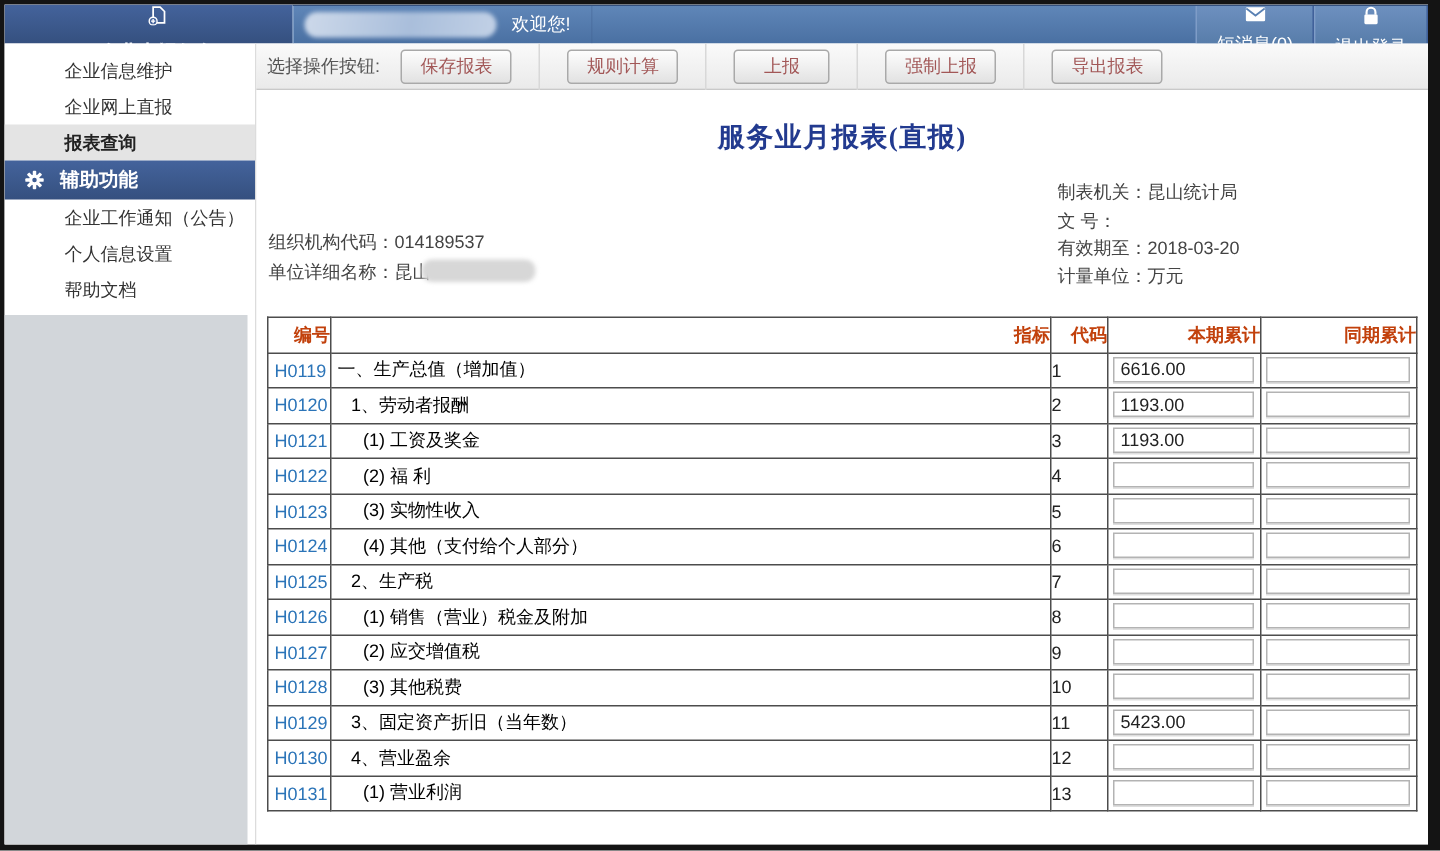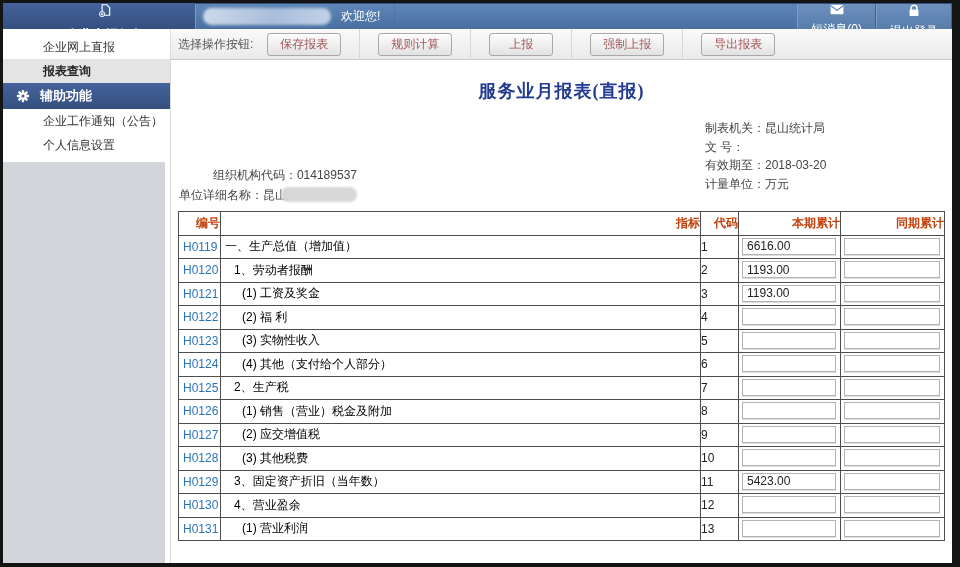--- a/index.html
+++ b/index.html
@@ -32,21 +32,21 @@
   .toolbar { height:31px; flex-shrink:0; background:linear-gradient(#fafafa,#eaeaea); border-bottom:1px solid #c9c9c9; display:flex; align-items:center; padding-left:7px; font-size:12px; color:#555; }
   .toolbar-label { margin-right:14px; }
   .tb-btn { min-width:64px; text-align:center; padding:2px 12px; font-size:12px; color:#a25757; background:linear-gradient(#fdfdfd,#e2e2e2); border:1px solid #a9a9a9; border-radius:3px; cursor:pointer; font-family:inherit; }
   .tb-sep { width:1px; height:31px; background:#d8d8d8; margin:0 18px; }
 
   .content { flex:1; background:#fff; padding:0 7px; overflow:hidden; }
   .report-title { margin-top:19px; text-align:center; font-family:"Liberation Serif","DejaVu Serif",serif; font-size:18px; font-weight:bold; color:#223a8f; letter-spacing:1px; }
 
   .meta-row { position:relative; height:108px; font-size:12px; color:#444; }
   .meta-right { position:absolute; left:527px; top:16px; line-height:18.5px; }
-  .meta-left { position:absolute; left:1px; top:62px; line-height:20px;text-align:right; }
+  .meta-left { position:absolute; left:1px; top:48px; line-height:20px; }
   .blur-name { display:inline-block; width:76px; height:15px; border-radius:7px; background:#d7d7d7; filter:blur(1.3px); vertical-align:-3px; margin-left:-6px; }
 
   
   table.report { border-collapse:collapse; width:766px; table-layout:fixed; font-size:12px; }
   table.report th, table.report td { border:1px solid #4d4d4d; height:23.5px; padding:0; overflow:hidden; white-space:nowrap; }
   table.report th { font-weight:bold; color:#c2410c; text-align:right; padding-left:4px; }
   .col-id { width:42px; } .col-ind { width:480px; } .col-seq { width:38px; } .col-val { width:102px; } .col-val2 { width:104px; }
   td.c-id a { color:#2b74b8; text-decoration:none; padding-left:4px; cursor:pointer; }
   td.c-seq { padding-left:4px; color:#222; }
   span.ind-0 { padding-left:4px; } span.ind-1 { padding-left:13px; } span.ind-2 { padding-left:21px; }
@@ -93,39 +93,41 @@
             </svg>
         </span>
         <span>退出登录</span>
       </div>
     </div>
   </div>
 
   <div class="body-row">
 
     <div class="sidebar">
+      <div class="side-item">企业信息维护</div>
       <div class="side-item">企业网上直报</div>
       <div class="side-item selected">报表查询</div>
       <div class="side-header">
         <span class="icon">
           <svg width="14" height="14" viewBox="0 0 24 24">
               <g fill="#fff">
                 <rect x="10" y="1.5" width="4" height="21" rx="1"></rect>
                 <rect x="1.5" y="10" width="21" height="4" rx="1"></rect>
                 <rect x="10" y="1.5" width="4" height="21" rx="1" transform="rotate(45 12 12)"></rect>
                 <rect x="10" y="1.5" width="4" height="21" rx="1" transform="rotate(-45 12 12)"></rect>
                 <circle cx="12" cy="12" r="6.2"></circle>
               </g>
               <circle cx="12" cy="12" r="2.6" fill="#3d5b92"></circle>
             </svg>
         </span>
         <span>辅助功能</span>
       </div>
       <div class="side-item">企业工作通知（公告）</div>
       <div class="side-item">个人信息设置</div>
+      <div class="side-item">帮助文档</div>
       <div class="side-fill"></div>
     </div>
 
     <div class="main">
       <div class="toolbar">
         <span class="toolbar-label">选择操作按钮:</span>
         <button class="tb-btn">保存报表</button>
         <span class="tb-sep"></span>
         <button class="tb-btn">规则计算</button>
         <span class="tb-sep"></span>

